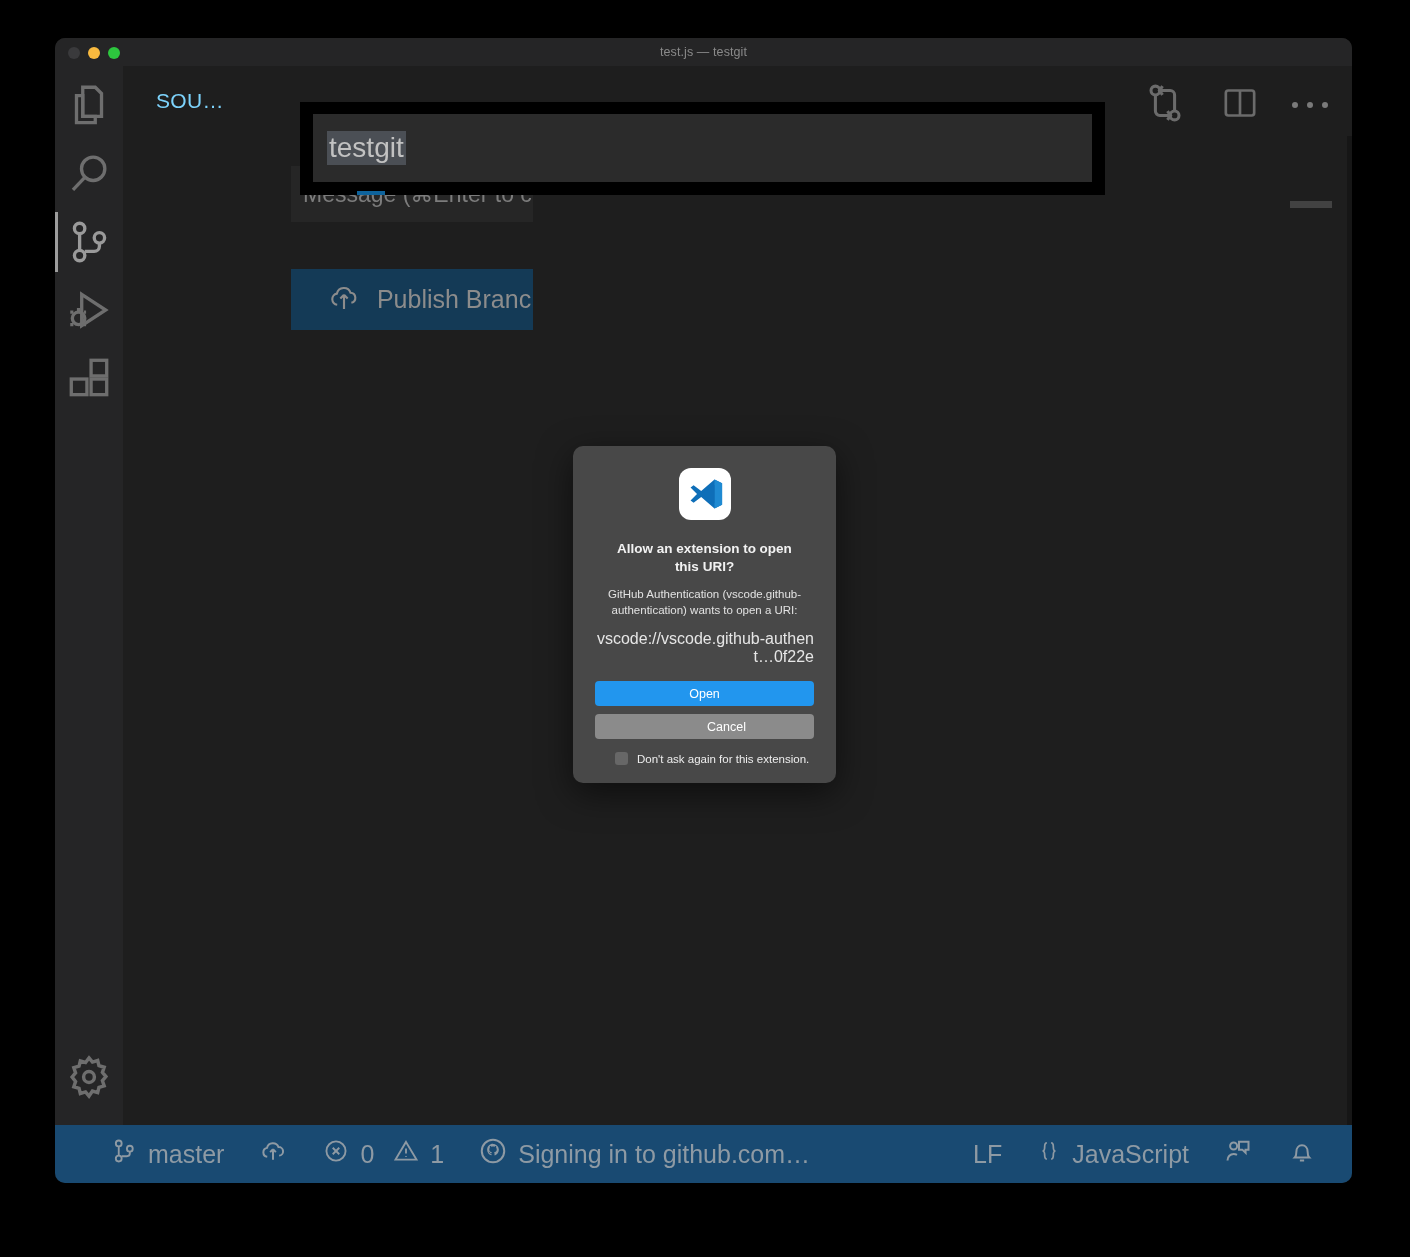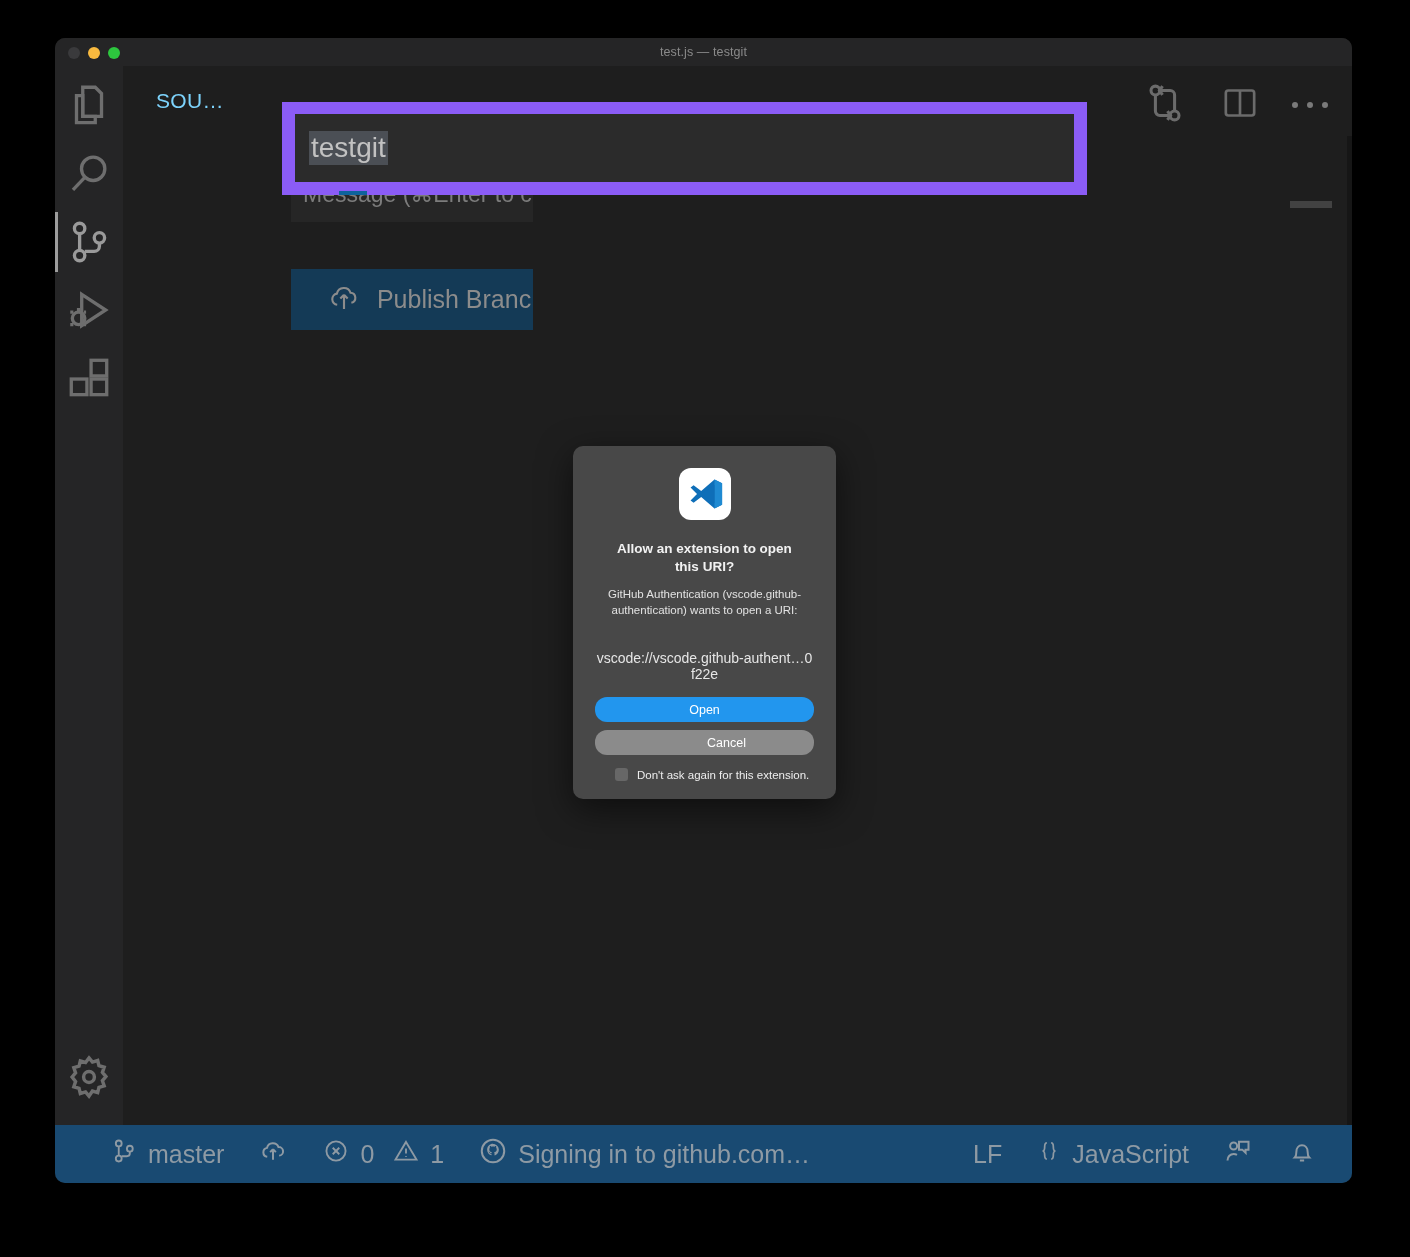--- a/index.html
+++ b/index.html
@@ -215,24 +215,24 @@
     gap: 32px;
     z-index: 5;
   }
   #editor-actions .stroke { fill: none; stroke: #6b6b6b; stroke-width: 1.6; }
   #editor-actions .dots { display: flex; gap: 9px; }
   #editor-actions .dots i { width: 6px; height: 6px; border-radius: 50%; background: #7a7a7a; display: block; }
 
   
   #quickinput {
     position: absolute;
-    left: 227px;
+    left: 245px;
     top: 36px;
     width: 805px;
-    background: #8b5cf6;
+    background: #000000;
     z-index: 20;
     padding: 12px 13px 0 13px;
   }
   #quickinput-field {
     height: 68px;
     background: #2b2b2b;
     display: flex;
     align-items: center;
     padding: 0 14px;
   }
@@ -318,30 +318,29 @@
   }
   #dialog-message {
     color: #e2e2e2;
     font-size: 11.5px;
     text-align: center;
     line-height: 1.35;
     margin-bottom: 12px;
   }
   #dialog-uri {
     color: #e6e6e6;
-    font-size: 14px;
-    text-align: center;
+    font-size: 16px;
+    text-align: right;
     margin-bottom: 15px;
     word-break: break-all;
-    margin-top: 20px;
   }
   .dlg-btn {
     width: 100%;
     height: 25px;
-    border-radius: 12px;
+    border-radius: 4px;
     display: flex;
     align-items: center;
     justify-content: center;
     font-size: 12.5px;
     color: #ffffff;
     margin-bottom: 8px;
     border: none;
     font-family: "Liberation Sans", sans-serif;
   }
   #dialog-open   { background: #2296ee; }

